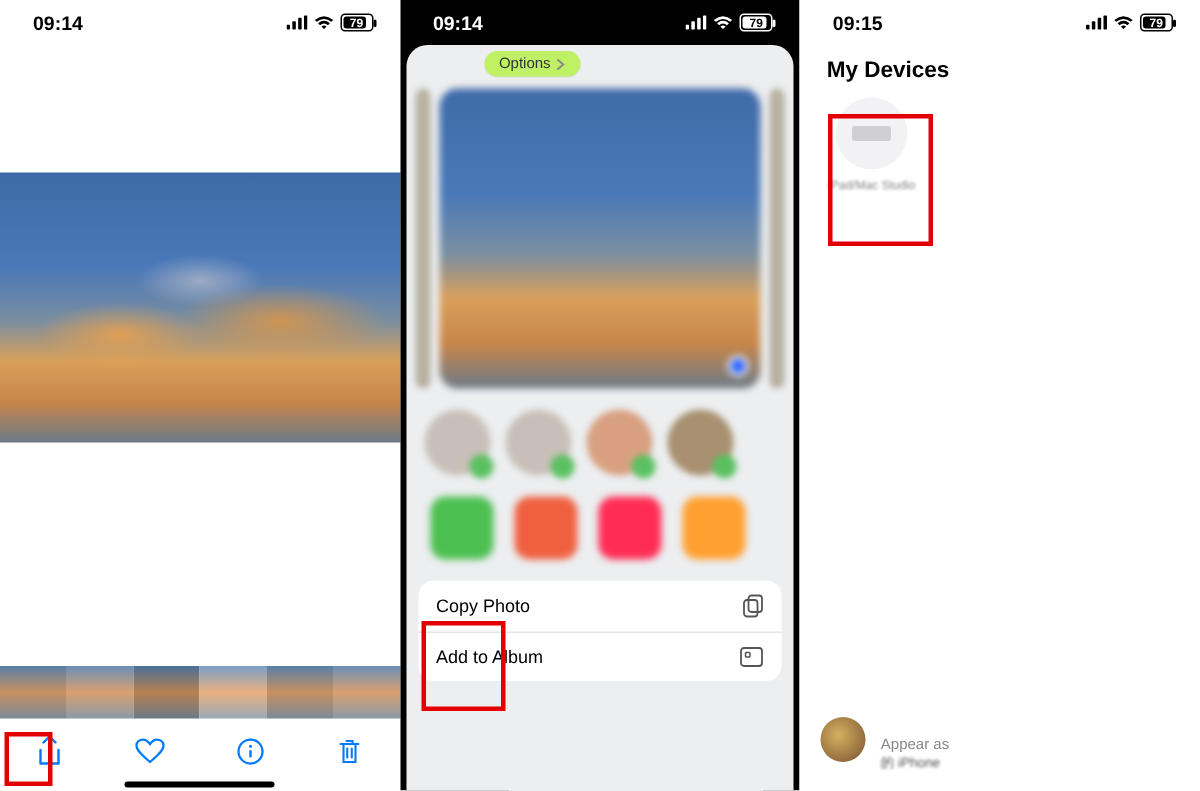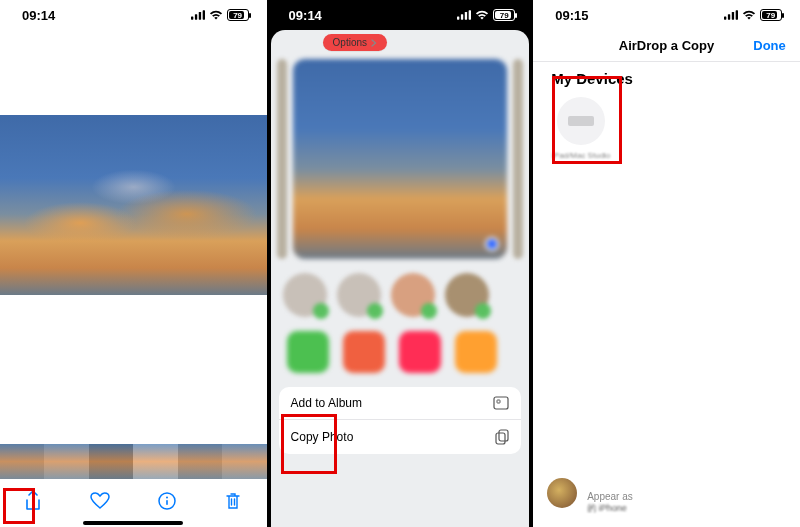--- a/index.html
+++ b/index.html
@@ -94,21 +94,21 @@
   .sheet {
     position:absolute; top:30px; bottom:0; left:4px; right:4px;
     background:#eceef0; border-radius:14px 14px 0 0; overflow:hidden;
   }
   .sheet-hdr { display:flex; align-items:center; gap:8px; padding:10px 10px 4px 10px; }
   .sheet-thumb { width:34px; height:34px; border-radius:5px; background:linear-gradient(#5a7fa8,#c89060,#7a8a98);}
   .sheet-info { flex:1; }
   .sheet-title { font-size:11px; font-weight:600; }
   .sheet-sub { font-size:9px; color:#888; display:flex; align-items:center; gap:3px;}
   .sheet-close { width:22px; height:22px; border-radius:50%; background:#dcdde0; display:flex; align-items:center; justify-content:center; color:#6a6a6e; font-size:12px;}
-  .opt-pill { margin:4px 0 8px 52px; display:inline-flex; align-items:center; gap:4px; background:#ef4444; border-radius:12px; padding:3px 10px; font-size:10px; color:#333; box-shadow:0 0.5px 1px rgba(0,0,0,0.1);}
+  .opt-pill { margin:4px 0 8px 52px; display:inline-flex; align-items:center; gap:4px; background:#bef264; border-radius:12px; padding:3px 10px; font-size:10px; color:#333; box-shadow:0 0.5px 1px rgba(0,0,0,0.1);}
   .preview-row { display:flex; gap:6px; padding:0 6px; }
   .preview-big {
     flex:1; height:200px; border-radius:12px;
     background: linear-gradient(to bottom, #3f6aa8 0%, #4a78b8 35%, #7a8ea0 55%, #d9a05a 70%, #c8854a 85%, #6b7a88 100%);
     filter: blur(2.5px); position:relative;
   }
   .preview-dot { position:absolute; right:8px; bottom:8px; width:14px; height:14px; border-radius:50%; background:#2a62ff; border:2px solid #fff; filter:none;}
   .preview-side { width:10px; border-radius:12px; background:#b8b0a0; filter:blur(2px);}
   .contacts-row { display:flex; gap:10px; padding:14px 12px 6px; }
   .contact {
@@ -273,34 +273,34 @@
         </div>
       <div class="app app5">
           <div class="app-icon"></div>
         </div>
     </div>
 
     <div class="red-airdrop"></div>
 
     <div class="action-list">
       <div class="action-item">
+        <span>Copy Photo</span>
+        <span class="action-icon">
+          <svg width="14" height="16" viewBox="0 0 14 16">
+              <rect x="1" y="4" width="9" height="11" rx="2" stroke="#555" stroke-width="1.2" fill="none"></rect>
+              <rect x="4" y="1" width="9" height="11" rx="2" stroke="#555" stroke-width="1.2" fill="none"></rect>
+            </svg>
+        </span>
+      </div>
+      <div class="action-item">
         <span>Add to Album</span>
         <span class="action-icon">
           <svg width="16" height="14" viewBox="0 0 16 14">
               <rect x="1" y="1" width="14" height="12" rx="2" stroke="#555" stroke-width="1.2" fill="none"></rect>
               <rect x="4" y="4" width="3" height="3" rx="0.5" stroke="#555" stroke-width="1" fill="none"></rect>
-            </svg>
-        </span>
-      </div>
-      <div class="action-item">
-        <span>Copy Photo</span>
-        <span class="action-icon">
-          <svg width="14" height="16" viewBox="0 0 14 16">
-              <rect x="1" y="4" width="9" height="11" rx="2" stroke="#555" stroke-width="1.2" fill="none"></rect>
-              <rect x="4" y="1" width="9" height="11" rx="2" stroke="#555" stroke-width="1.2" fill="none"></rect>
             </svg>
         </span>
       </div>
     </div>
   </div>
 </div>
 
 <div class="phone p3">
   <div class="statusbar">
     <span>09:15</span>
@@ -315,25 +315,20 @@
           <path d="M8 11 L6 9 Q8 7.5 10 9 Z M3.5 6.5 Q8 3 12.5 6.5 L11 8 Q8 5.5 5 8 Z M1 4 Q8 -1.5 15 4 L13.5 5.5 Q8 1 2.5 5.5 Z"></path>
         </svg>
       <span class="bat">
         <span class="bat-box">
             <span class="bat-fill"></span>
             <span class="bat-txt">79</span>
           </span>
       </span>
     </div>
   </div>
-  <div class="p3-nav">
-    <span></span>
-    <span class="p3-title">AirDrop a Copy</span>
-    <span class="p3-done">Done</span>
-  </div>
 
   <div class="p3-section">
     <div class="p3-sect-title">My Devices</div>
     <div class="device">
       <div class="device-circle">
         <div class="mac-mini"></div>
       </div>
       <div class="device-label">iPad/Mac Studio</div>
     </div>
   </div>

